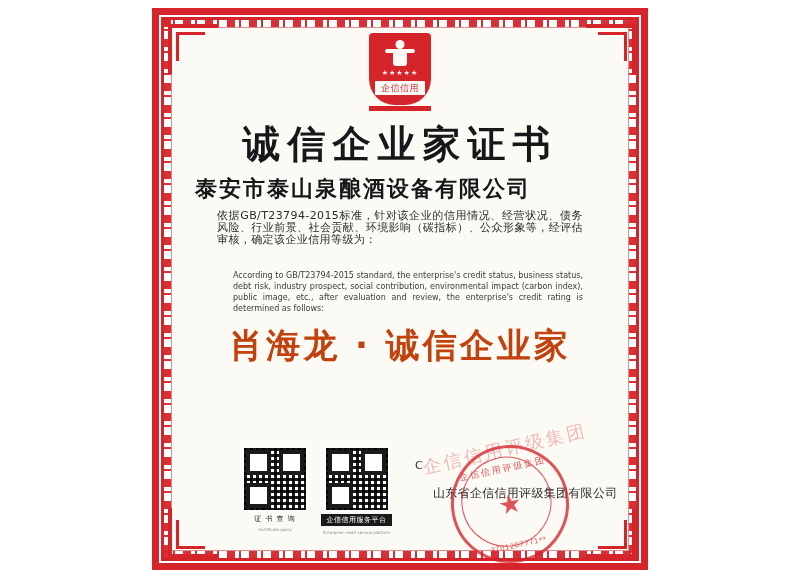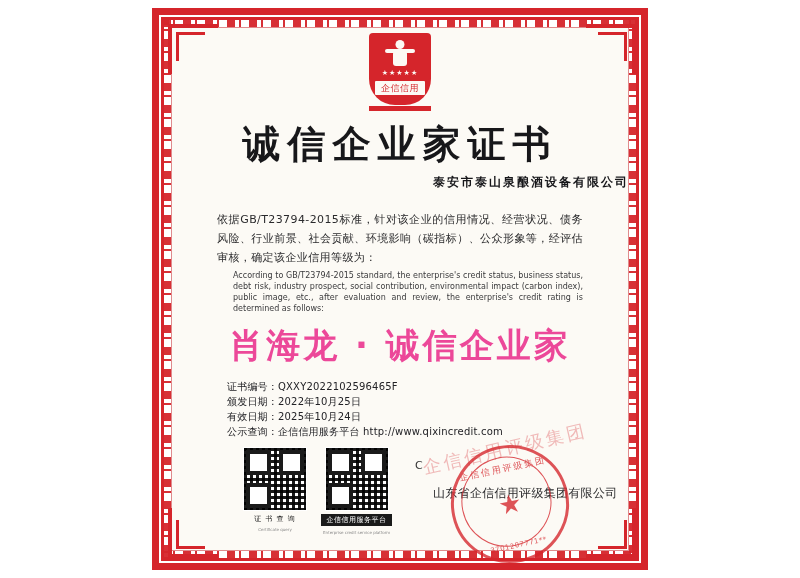--- a/index.html
+++ b/index.html
@@ -208,37 +208,37 @@
     font-family: "DejaVu Sans", sans-serif;
     font-size: 38px;
     font-weight: bold;
     letter-spacing: 7px;
     color: #17171a;
   }
   .company-name {
     position: absolute;
     left: 0; right: 0;
     top: 147px;
-    text-align: right;
-    font-family: "DejaVu Sans", sans-serif;
-    font-size: 12px;
+    text-align: left;
+    font-family: "DejaVu Sans", sans-serif;
+    font-size: 22px;
     font-weight: bold;
     letter-spacing: 2px;
     color: #17171a;
     padding-left: 24px;
   }
 
   .body-cn {
     position: absolute;
     left: 46px;
     right: 46px;
     top: 183px;
     font-family: "DejaVu Sans", sans-serif;
     font-size: 11px;
-    line-height: 19px;
+    line-height: 12px;
     color: #2a2a2c;
     text-align: justify;
     letter-spacing: 0.4px;
   }
   .body-en {
     position: absolute;
     left: 46px;
     right: 46px;
     top: 243px;
     font-family: "DejaVu Sans", sans-serif;
@@ -250,21 +250,21 @@
   }
 
   .award-line {
     position: absolute;
     left: 0; right: 0;
     top: 296px;
     text-align: center;
     font-family: "DejaVu Sans", sans-serif;
     font-size: 34px;
     font-weight: bold;
-    color: #ec4899;
+    color: #c2410c;
     letter-spacing: 3px;
   }
 
   .meta {
     position: absolute;
     left: 56px;
     top: 352px;
     font-family: "DejaVu Sans", sans-serif;
     font-size: 10px;
     line-height: 15px;
@@ -445,26 +445,20 @@
     </div>
 
     <div class="cert-title">诚信企业家证书</div>
     <div class="company-name">泰安市泰山泉酿酒设备有限公司</div>
 
     <div class="body-cn">依据GB/T23794-2015标准，针对该企业的信用情况、经营状况、债务风险、行业前景、社会贡献、环境影响（碳指标）、公众形象等，经评估审核，确定该企业信用等级为：</div>
     <div class="body-en">According to GB/T23794-2015 standard, the enterprise's credit status, business status, debt risk, industry prospect, social contribution, environmental impact (carbon index), public image, etc., after evaluation and review, the enterprise's credit rating is determined as follows:</div>
 
     <div class="award-line">肖海龙 · 诚信企业家</div>
 
-    <div class="meta">
-      <div>证书编号：QXXY2022102596465F</div>
-      <div>颁发日期：2022年10月25日</div>
-      <div>有效日期：2025年10月24日</div>
-      <div>公示查询：企信信用服务平台 http://www.qixincredit.com</div>
-    </div>
 
     <div class="qr-block two">
       <div class="qr">
           <span class="qr-eye3"></span>
         </div>
       <div class="qr-caption">企信信用服务平台</div>
       <div class="qr-caption sub" style="font-size:4px;color:#888;letter-spacing:0;background:none;">Enterprise credit service platform</div>
     </div>
 
     <div class="qr-block one">

